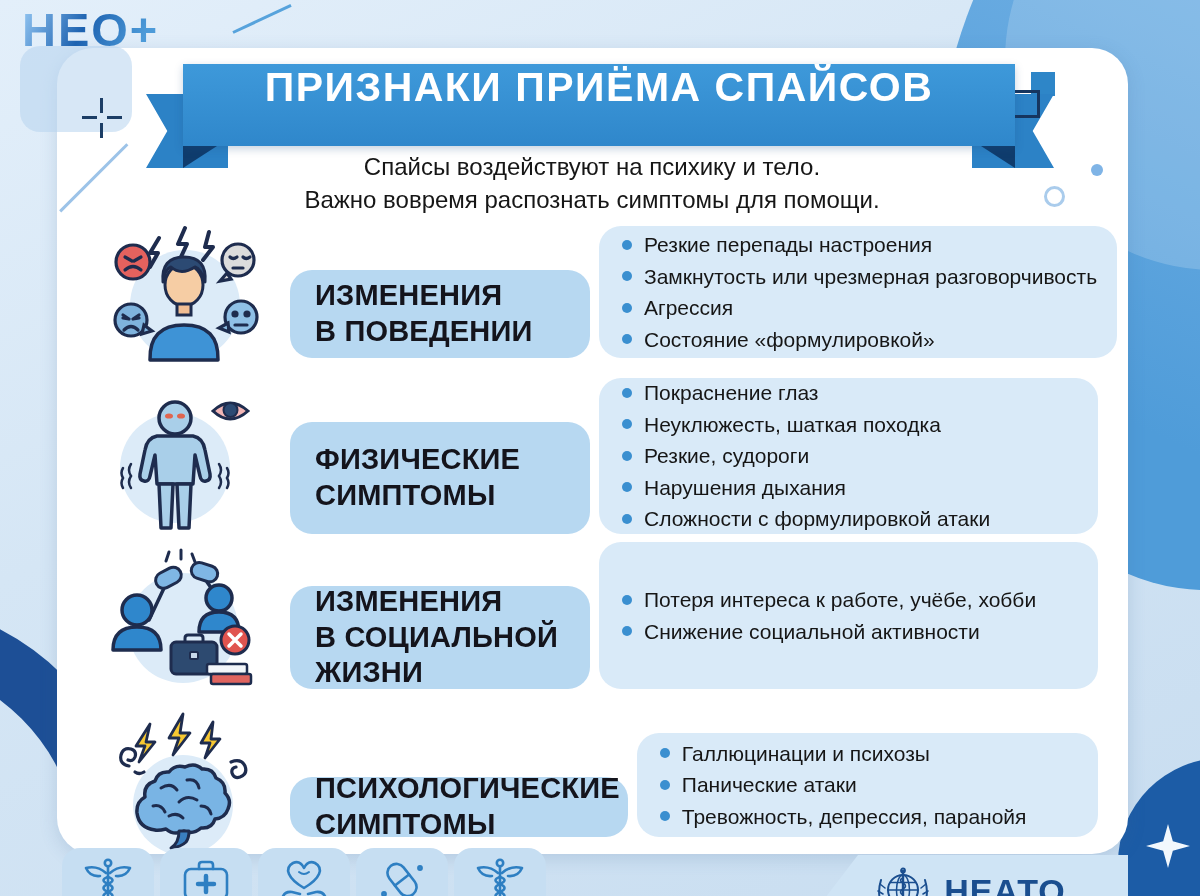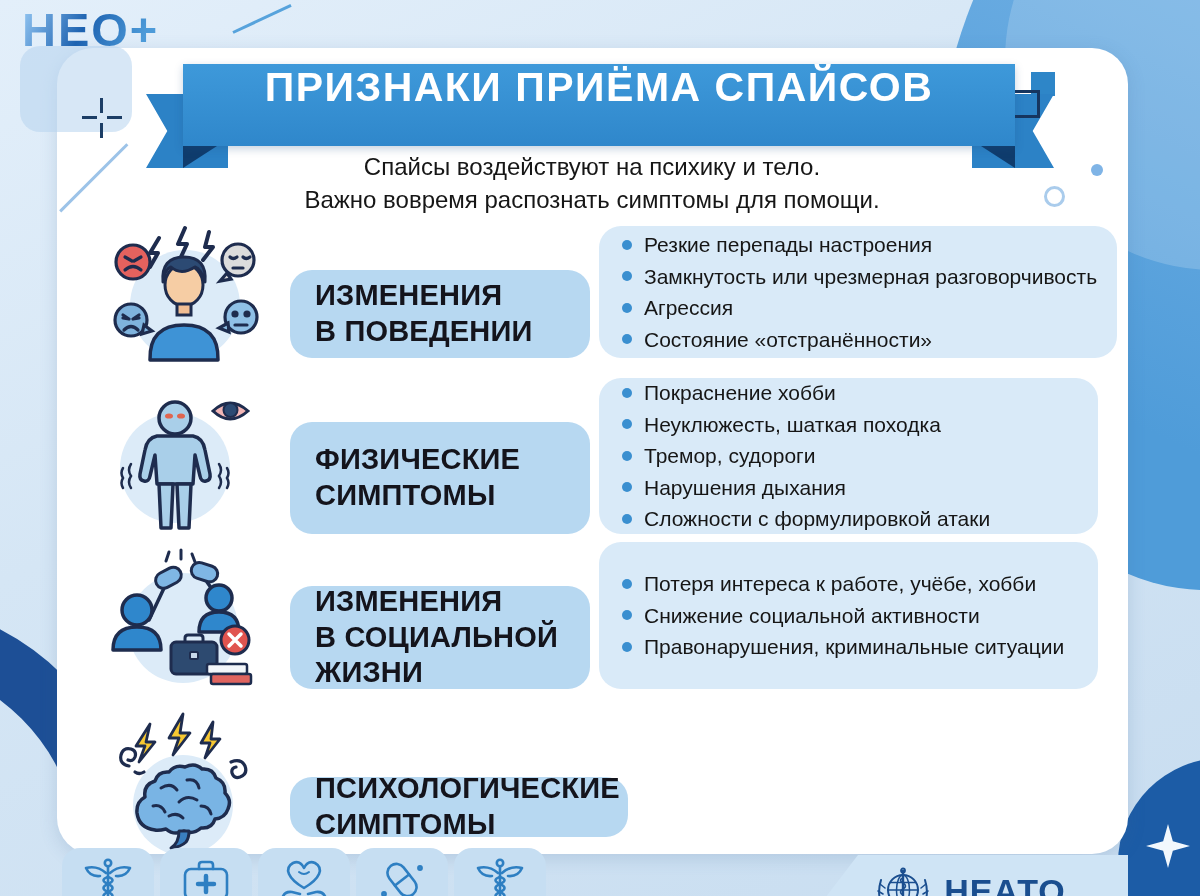--- a/index.html
+++ b/index.html
@@ -151,21 +151,21 @@
 </div>
     <div class="heading-box">
       <div class="heading">ИЗМЕНЕНИЯ
 В ПОВЕДЕНИИ</div>
     </div>
     <div class="bullets-panel">
       <ul class="bullets">
             <li>Резкие перепады настроения</li>
             <li>Замкнутость или чрезмерная разговорчивость</li>
             <li>Агрессия</li>
-            <li>Состояние «отстранённости»</li>
+            <li>Состояние «формулировкой»</li>
           </ul>
     </div>
   </div>
 
   <div class="row section-row row-1">
     <div class="icon-slot">
   <svg width="178" height="152" viewBox="0 0 178 152">
     <circle cx="80" cy="88" r="55" fill="#dcebf8"></circle>
     <circle cx="80" cy="38" r="16" fill="#a9cfe9" stroke="#1e2c4e" stroke-width="3.5"></circle>
     <ellipse cx="74" cy="36" rx="4" ry="2.6" fill="#e0654f"></ellipse>
@@ -182,23 +182,23 @@
       <path d="M132,88 q3,5 0,10 q3,5 0,10"></path>
     </g>
   </svg>
 </div>
     <div class="heading-box">
       <div class="heading">ФИЗИЧЕСКИЕ
 СИМПТОМЫ</div>
     </div>
     <div class="bullets-panel">
       <ul class="bullets">
-            <li>Покраснение хобби</li>
+            <li>Покраснение глаз</li>
             <li>Неуклюжесть, шаткая походка</li>
-            <li>Тремор, судороги</li>
+            <li>Резкие, судороги</li>
             <li>Нарушения дыхания</li>
             <li>Сложности с формулировкой атаки</li>
           </ul>
     </div>
   </div>
 
   <div class="row section-row row-2">
     <div class="icon-slot">
   <svg width="178" height="152" viewBox="0 0 178 152">
     <circle cx="88" cy="88" r="55" fill="#dcebf8"></circle>
@@ -228,21 +228,20 @@
 </div>
     <div class="heading-box">
       <div class="heading">ИЗМЕНЕНИЯ
 В СОЦИАЛЬНОЙ
 ЖИЗНИ</div>
     </div>
     <div class="bullets-panel">
       <ul class="bullets">
             <li>Потеря интереса к работе, учёбе, хобби</li>
             <li>Снижение социальной активности</li>
-            <li>Правонарушения, криминальные ситуации</li>
           </ul>
     </div>
   </div>
 
   <div class="row section-row row-3">
     <div class="icon-slot">
   <svg width="178" height="150" viewBox="0 0 178 150">
     <circle cx="88" cy="95" r="50" fill="#dcebf8"></circle>
     <g fill="#f7c832" stroke="#1e2c4e" stroke-width="2.8" stroke-linejoin="round">
       <path d="M55,14 l-14,22 h9 l-6,16 l16,-20 h-9 z"></path>
@@ -257,20 +256,27 @@
     <path d="M60,120 q-16,-2 -18,-17 q-1,-11 8,-16 q-2,-12 10,-16 q3,-10 14,-9 q6,-8 16,-5 q10,-5 17,2 q11,-1 14,9 q10,4 9,15 q7,7 3,16 q-3,9 -13,10 q-3,10 -14,9 q-8,7 -17,3 q-10,5 -18,-2 q-8,2 -11,1 z" fill="#79b4e4" stroke="#1e2c4e" stroke-width="3.5" stroke-linejoin="round"></path>
     <path d="M84,121 q0,12 -8,17 q10,-1 15,-6 q3,-4 3,-11 z" fill="#3a7fc0" stroke="#1e2c4e" stroke-width="3" stroke-linejoin="round"></path>
     <g stroke="#1e2c4e" stroke-width="3" fill="none" stroke-linecap="round">
       <path d="M66,78 q10,-6 16,2 M92,70 q10,-2 12,8 M58,96 q8,-2 12,6 M84,92 q8,-8 18,-2 M106,96 q8,0 10,8 M74,106 q8,-4 14,2"></path>
     </g>
   </svg>
 </div>
     <div class="heading-box">
       <div class="heading">ПСИХОЛОГИЧЕСКИЕ
 СИМПТОМЫ</div>
+    </div>
+    <div class="bullets-panel">
+      <ul class="bullets">
+            <li>Галлюцинации и психозы</li>
+            <li>Панические атаки</li>
+            <li>Тревожность, депрессия, паранойя</li>
+          </ul>
     </div>
   </div>
 </div>
 
   <div id="tiles-host">
   <div class="tile tile-0">
     <span class="tile-icon">
   <svg width="56" height="48" viewBox="0 0 56 48" fill="none" stroke="#2e7fc2" stroke-width="2.6" stroke-linecap="round" stroke-linejoin="round">
     <circle cx="28" cy="7" r="3.2"></circle>
     <path d="M28,11 v34"></path>

